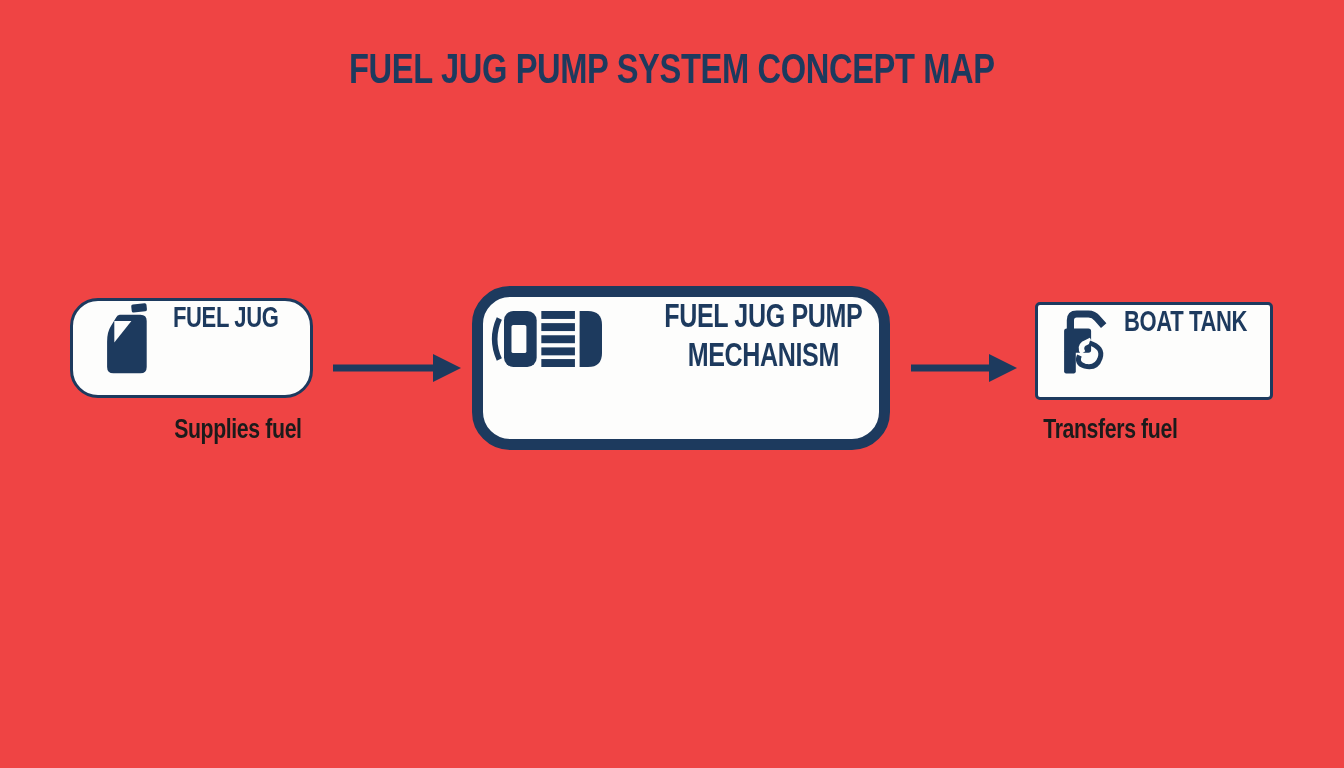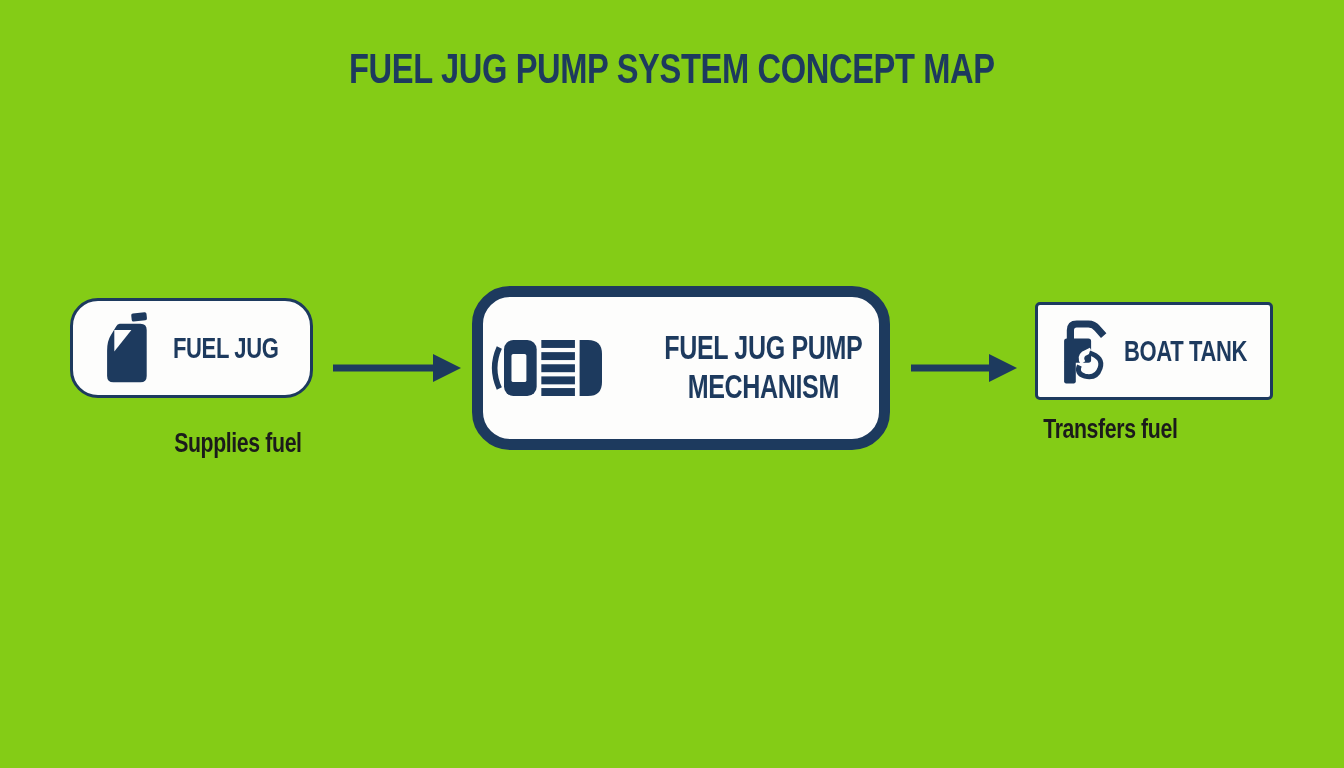--- a/index.html
+++ b/index.html
@@ -6,21 +6,21 @@
   html, body { width: 1344px; height: 768px; }
   body {
     font-family: "Liberation Sans", "DejaVu Sans", sans-serif;
     background: #fcfdfd;
     overflow: hidden;
   }
   .canvas {
     position: relative;
     width: 1344px;
     height: 768px;
-    background: #84cc16;
+    background: #ef4444;
   }
   .condensed {
     display: inline-block;
     transform: scaleX(0.76);
     white-space: nowrap;
   }
   .page-title {
     position: absolute;
     top: 44px;
     left: 0;
@@ -31,21 +31,20 @@
     letter-spacing: -0.5px;
     color: #1d3a5e;
   }
   .page-title .condensed { transform-origin: center; }
 
   .node {
     position: absolute;
     background: #fdfdfc;
     border: 3.5px solid #1d3a5e;
     display: flex;
-    align-items: center;
   }
   .node-fuel-jug {
     left: 70px; top: 298px;
     width: 243px; height: 100px;
     border-radius: 28px;
     padding-left: 26px;
     gap: 20px;
   }
   .node-pump {
     left: 472px; top: 286px;
@@ -80,21 +79,21 @@
   .caption {
     position: absolute;
     width: 320px;
     text-align: center;
     font-size: 28px;
     font-weight: 700;
     color: #1b1b1b;
     letter-spacing: -0.5px;
   }
   .caption .condensed { transform-origin: center; }
-  .caption-supplies { left: 78px; top: 427px; }
+  .caption-supplies { left: 78px; top: 413px; }
   .caption-transfers { left: 950px; top: 413px; }
 
   .arrow { position: absolute; }
   .arrow-1 { left: 331px; top: 350px; }
   .arrow-2 { left: 909px; top: 350px; }
 
   .icon-svg { display: block; flex-shrink: 0; }
 </style>
 </head>
 <body>

